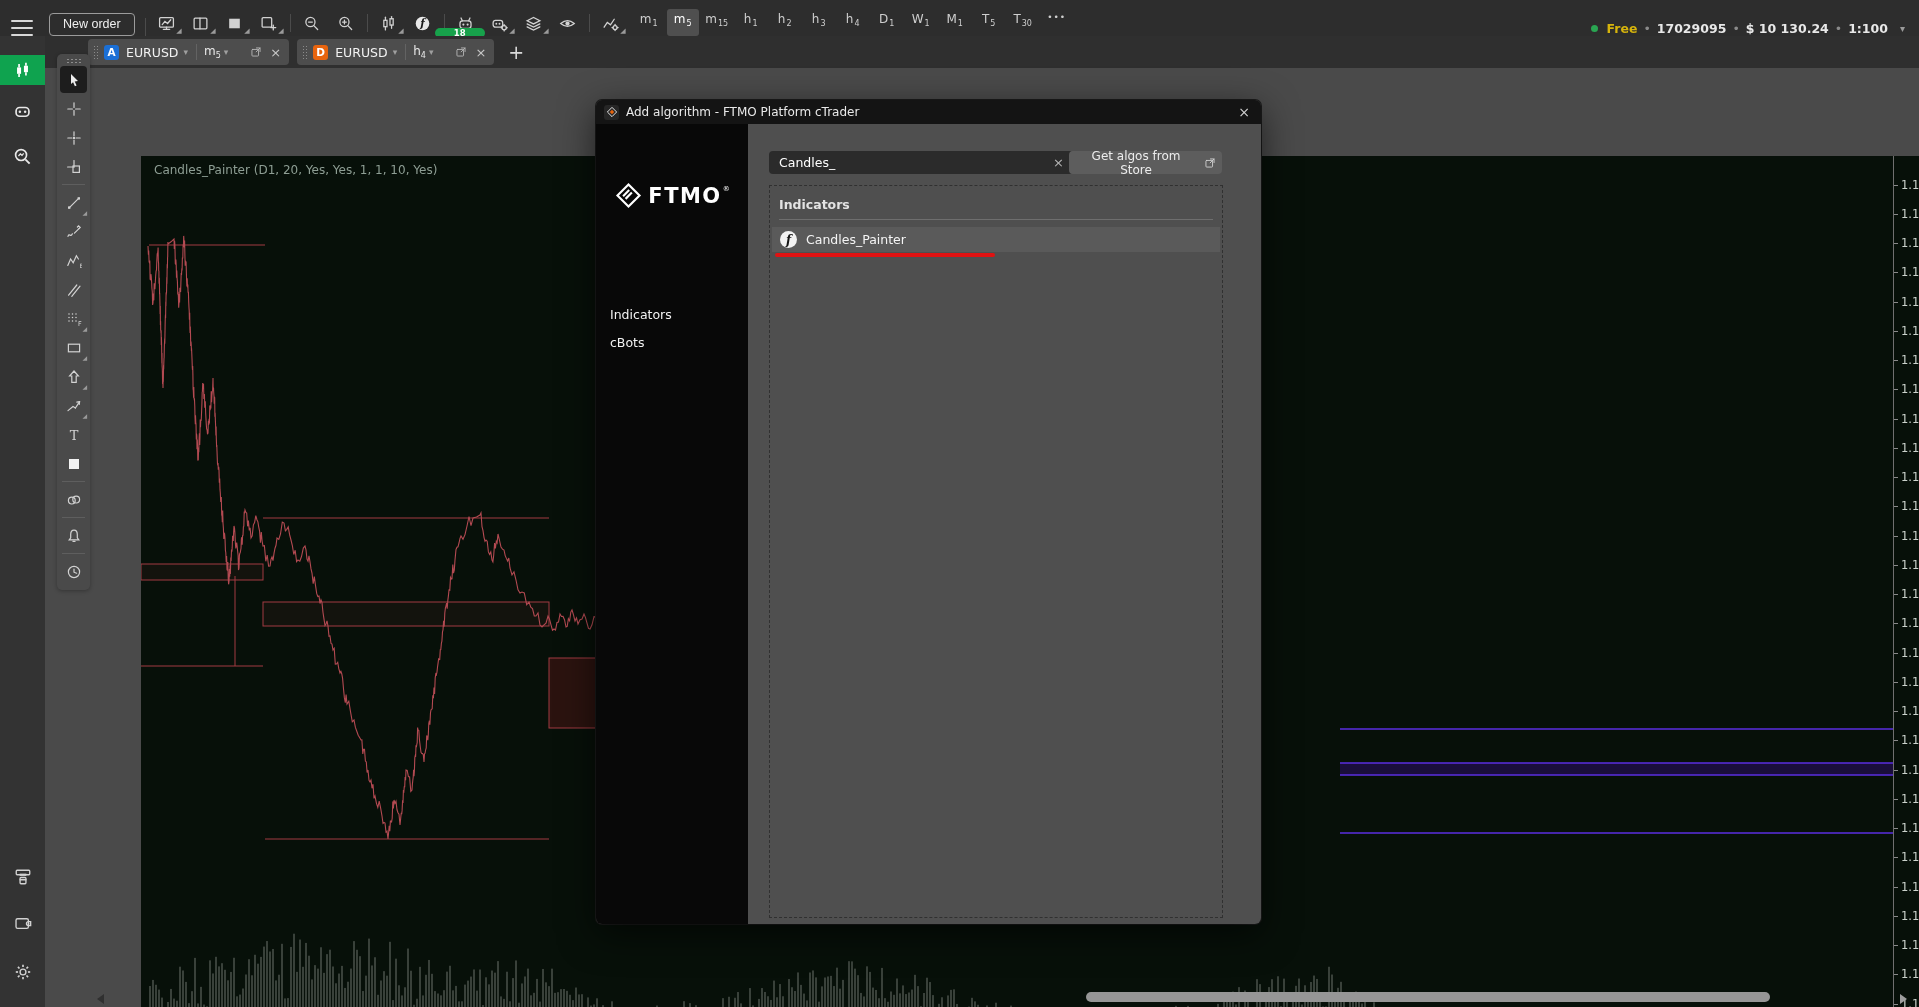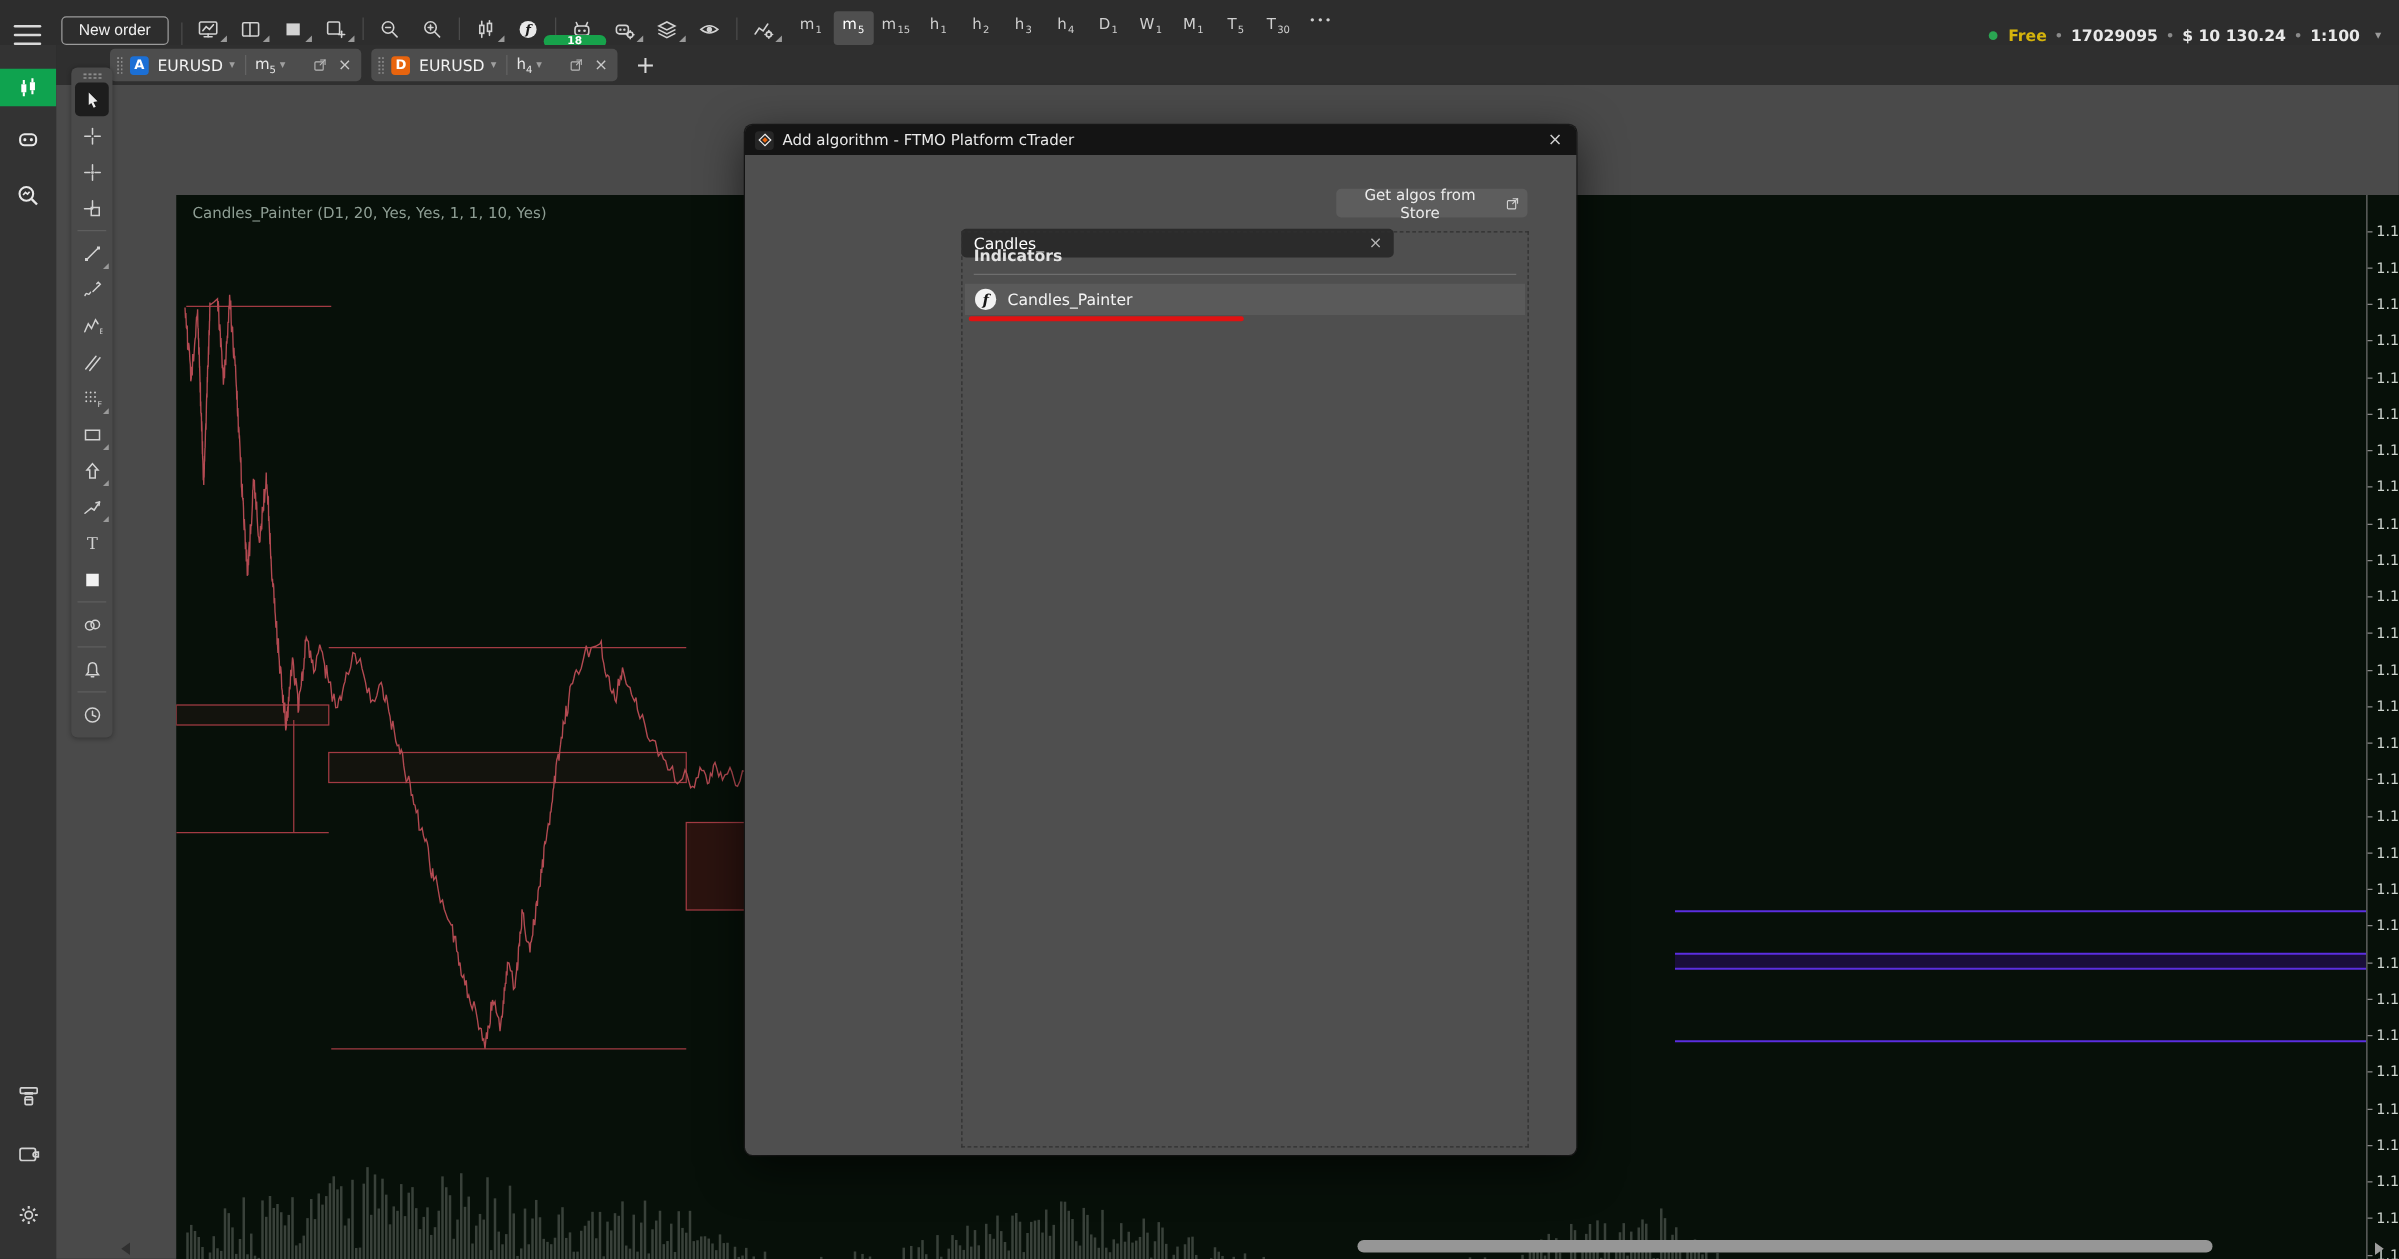--- a/index.html
+++ b/index.html
@@ -72,22 +72,22 @@
     display:flex;align-items:center;}
   #modal-hicon{width:15px;height:15px;margin-left:8px;border-radius:3px;background:#262626;display:flex;align-items:center;justify-content:center;}
   #modal-title{color:#e9e9e9;font-size:12px;margin-left:7px;}
   #modal-close{margin-left:auto;margin-right:11px;color:#cfcfcf;font-size:14px;cursor:pointer;line-height:1;}
   #modal-body{position:absolute;left:0;top:24px;width:100%;height:800px;background:#4f4f4f;border-radius:0 0 6px 6px;}
   #modal-sidebar{position:absolute;left:0;top:0;width:152px;height:100%;background:#080808;border-radius:0 0 0 6px;}
   #ftmo-logo{position:absolute;left:0;top:58px;width:152px;display:flex;align-items:center;justify-content:center;}
   #ftmo-logo .word{color:#fff;font-size:21px;font-weight:bold;letter-spacing:1.5px;margin-left:6px;}
   #ftmo-logo .reg{color:#fff;font-size:7px;vertical-align:top;position:relative;top:-7px;left:1px;}
   .msb-item{position:absolute;left:14px;color:#f2f2f2;font-size:12.5px;cursor:pointer;}
-  #modal-search{position:absolute;left:173px;top:27px;width:346px;height:23px;background:#2b2b2b;border-radius:4px;
-    display:flex;align-items:center;margin-top:32px;}
+  #modal-search{position:absolute;left:173px;top:27px;width:304px;height:23px;background:#2b2b2b;border-radius:4px;
+    display:flex;align-items:center;}
   #modal-search input{flex:1;background:transparent;border:none;outline:none;color:#fff;font-size:12.5px;padding:0 0 0 10px;font-family:inherit;}
   #search-clear{color:#b5b5b5;font-size:13px;margin:0 9px;cursor:pointer;line-height:1;}
   #store-btn{position:absolute;left:473px;top:27px;width:153px;height:23px;background:#5d5d5d;border:none;border-radius:4px;
     color:#ececec;font-size:12px;cursor:pointer;display:flex;align-items:center;justify-content:center;gap:7px;font-family:inherit;}
   #installed-panel{position:absolute;left:173px;top:61px;width:452px;height:731px;border:1px dashed #303030;}
   #installed-title{position:absolute;left:9px;top:11px;color:#e2e2e2;font-size:12.5px;font-weight:600;}
   #installed-div{position:absolute;left:9px;top:33px;width:434px;height:1px;background:#6e6e6e;}
   .algo-row{position:absolute;left:2px;top:41px;width:448px;height:25px;background:#5a5a5a;display:flex;align-items:center;cursor:pointer;}
   .algo-ic{width:17px;height:17px;border-radius:50%;background:#f2f2f2;margin-left:8px;display:flex;align-items:center;justify-content:center;
     color:#161616;font-weight:bold;font-size:12px;font-family:"DejaVu Serif","Liberation Serif",serif;font-style:italic;}
@@ -1012,20 +1012,32 @@
     <span id="modal-hicon">
       <svg viewBox="0 0 14 14" width="12" height="12">
           <path d="M7 1.6 L12.4 7 7 12.4 1.6 7Z" fill="none" stroke="#f0f0f0" stroke-width="1.1"></path>
           <path d="M7 4.4 L9.6 7 7 9.6 4.4 7Z" fill="#e8650f"></path>
         </svg>
     </span>
     <span id="modal-title">Add algorithm - FTMO Platform cTrader</span>
     <span id="modal-close">×</span>
   </div>
   <div id="modal-body">
+    <div id="modal-sidebar">
+      <div id="ftmo-logo">
+        <svg viewBox="0 0 24 24" width="27" height="27">
+          <path d="M12 2.2 L21.8 12 12 21.8 2.2 12Z" fill="none" stroke="#fff" stroke-width="1.9"></path>
+          <path d="M7.2 12.6 L12.6 7.2 M9.4 15 L15 9.4" stroke="#fff" stroke-width="1.9" fill="none"></path>
+        </svg>
+        <span class="word">FTMO</span>
+          <span class="reg">®</span>
+      </div>
+      <div class="msb-item" style="top:183px">Indicators</div>
+      <div class="msb-item" style="top:211px">cBots</div>
+    </div>
     <div id="modal-search">
       <input type="text" value="Candles_" style="">
       <span id="search-clear">×</span>
     </div>
     <button id="store-btn">
       <span>Get algos from Store</span>
       <span style="display:flex">
           <svg viewBox="0 0 16 16" width="12" height="12">
             <rect x="2.6" y="4.6" width="8.8" height="8.8" rx="1" stroke="#d2d2d2" stroke-width="1.2" fill="none" stroke-linecap="round"></rect>
             <polyline points="8.6,2.6 13.4,2.6 13.4,7.4" stroke="#d2d2d2" stroke-width="1.2" fill="none" stroke-linecap="round"></polyline>

